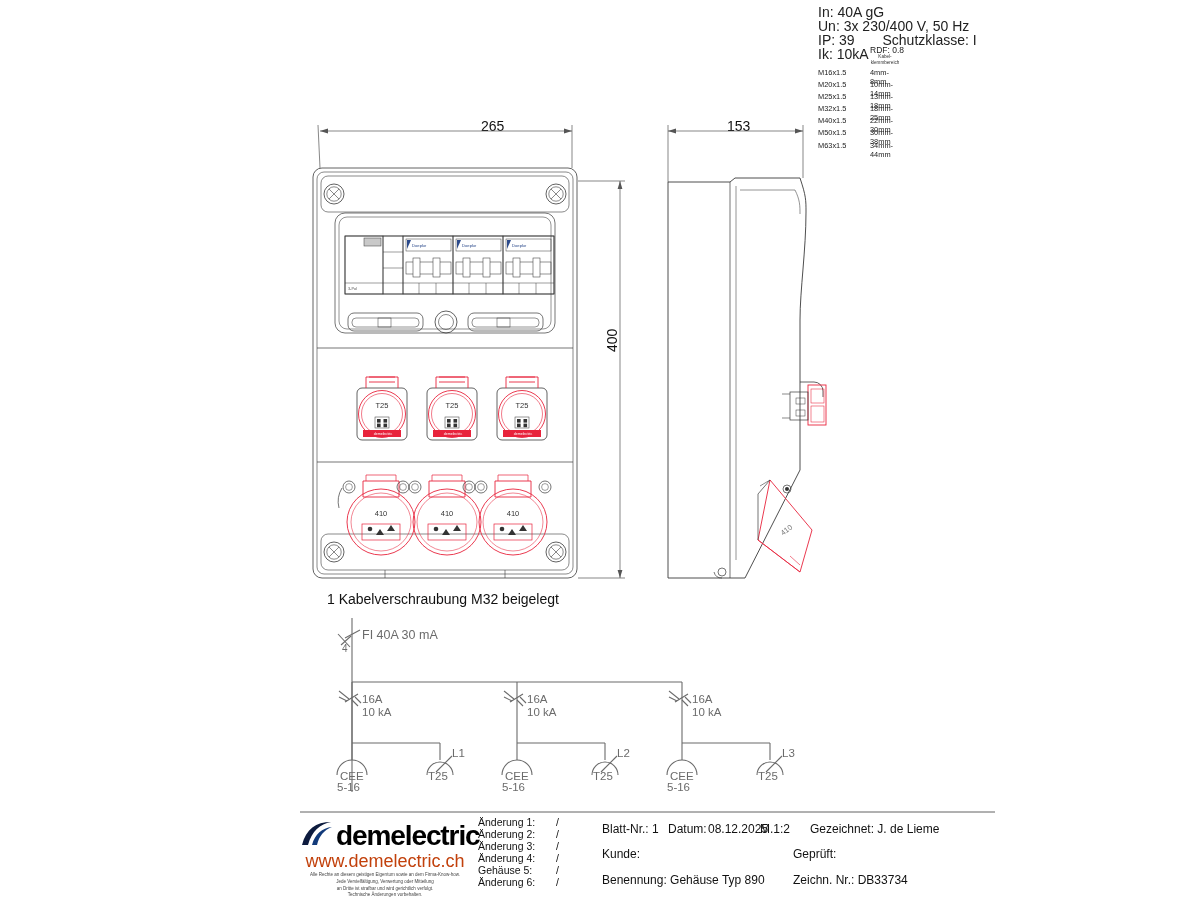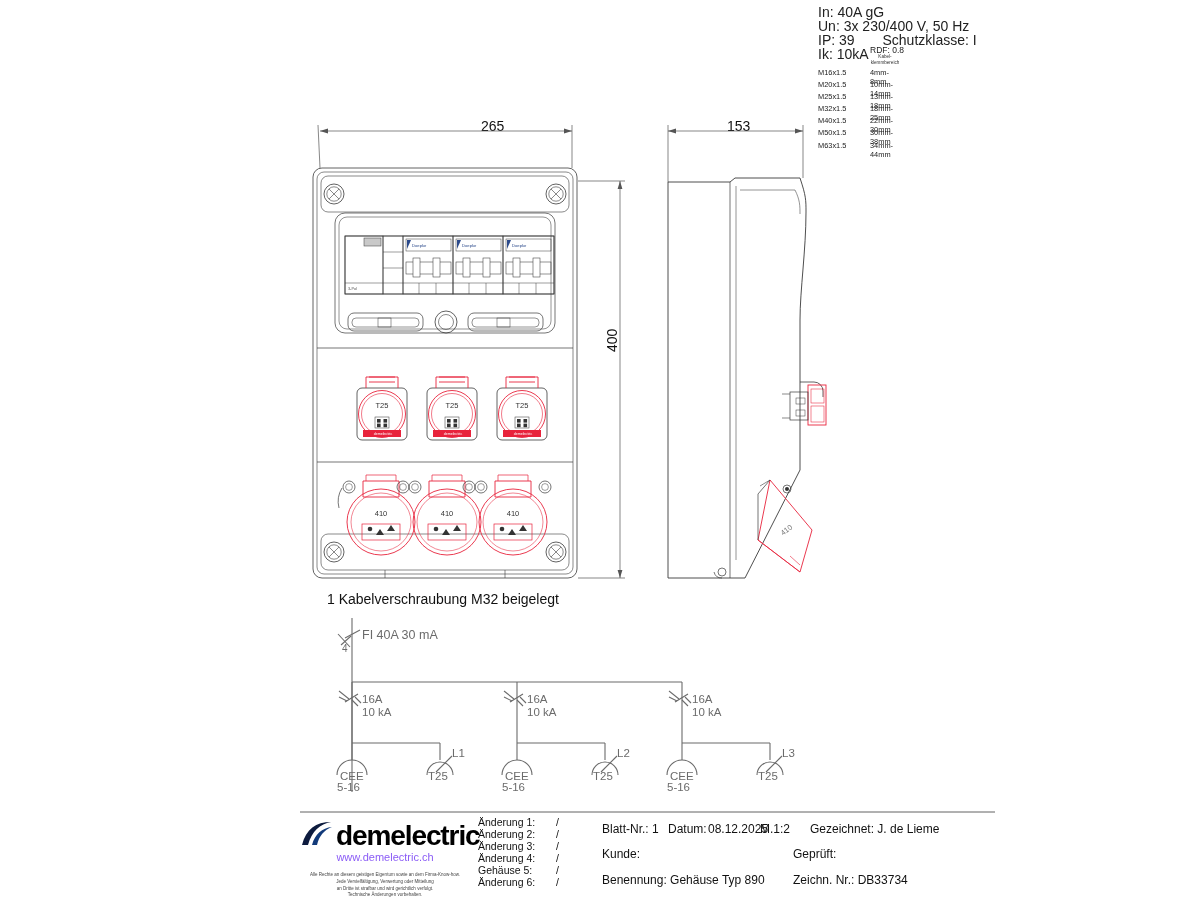--- a/index.html
+++ b/index.html
@@ -31,21 +31,21 @@
 
   
   #caption1{left:290px;top:591px;font-size:14px;color:#111;margin-left:37px;}
 
   
   #logoWrap{left:300px;top:818px;width:170px;}
   #brandRow{position:relative;height:34px;}
   #brandName{position:absolute;left:36px;top:2px;font-size:28px;font-weight:bold;
              letter-spacing:-1.1px;color:#000;}
   #url{position:absolute;left:0px;top:33px;width:170px;text-align:center;
-       font-size:11px;color:#8b5cf6;}
+       font-size:18px;color:#c2410c;}
   #fineprint{position:absolute;left:0px;top:54px;width:170px;text-align:center;
              font-size:4.5px;line-height:1.5;color:#444;}
 
   .chg{font-size:10.5px;color:#111;}
   .chgslash{font-size:10.5px;color:#111;}
   .tbtxt{font-size:12px;color:#111;}
 
   svg{display:block;}
 </style>
 </head>

